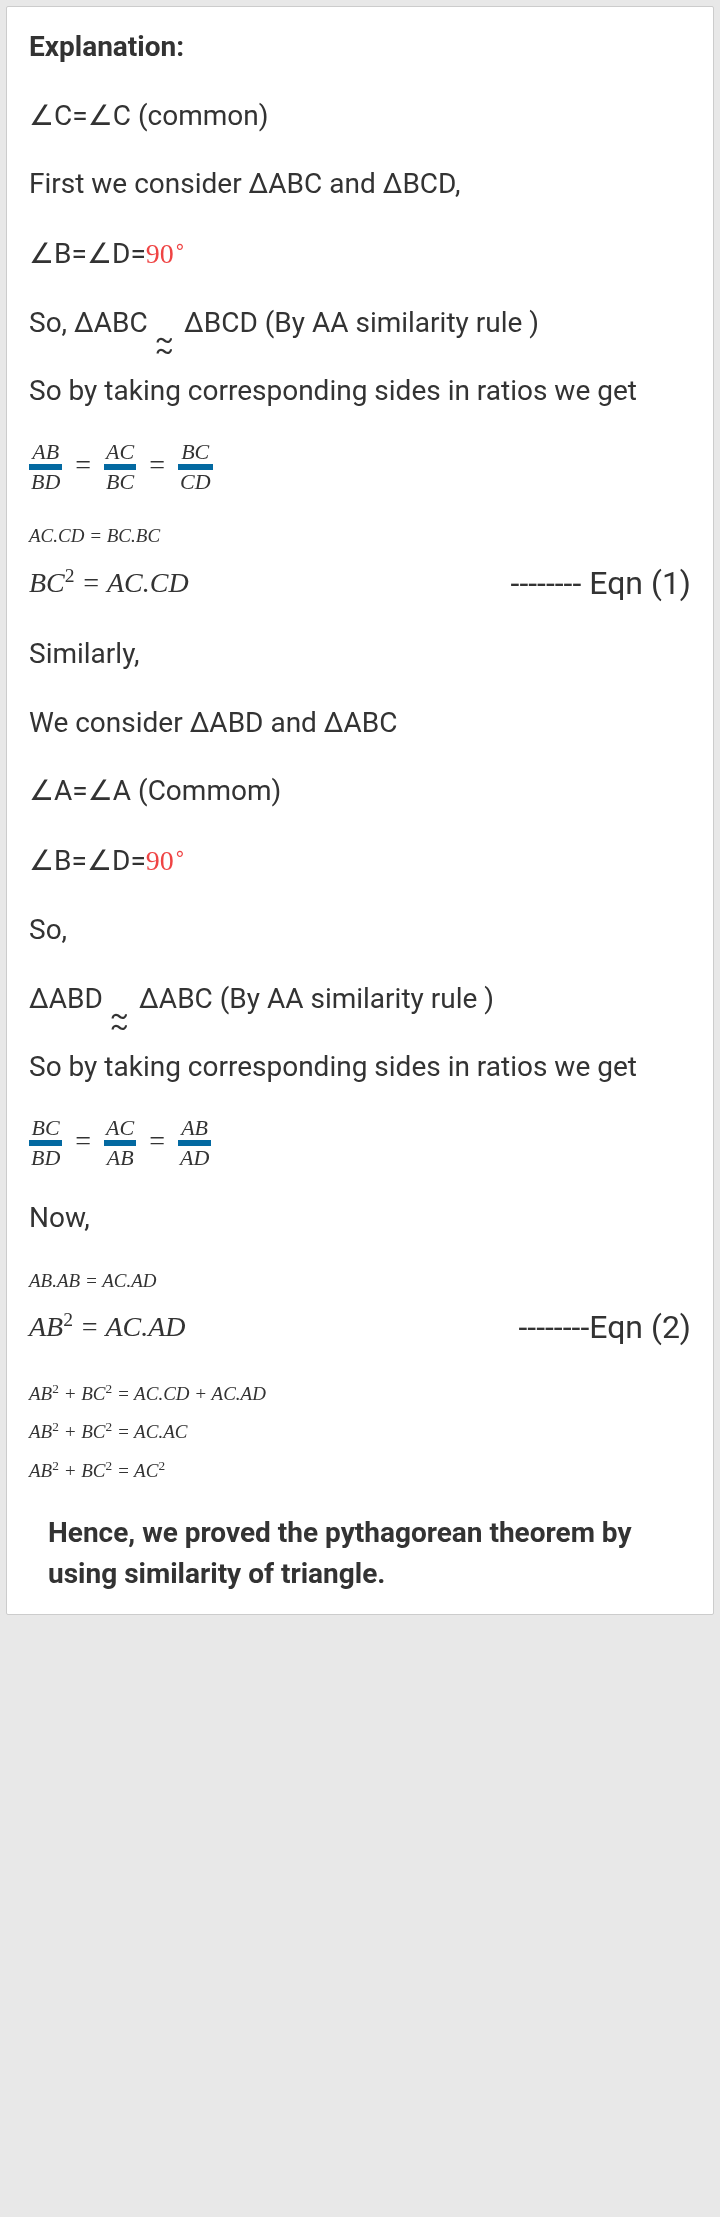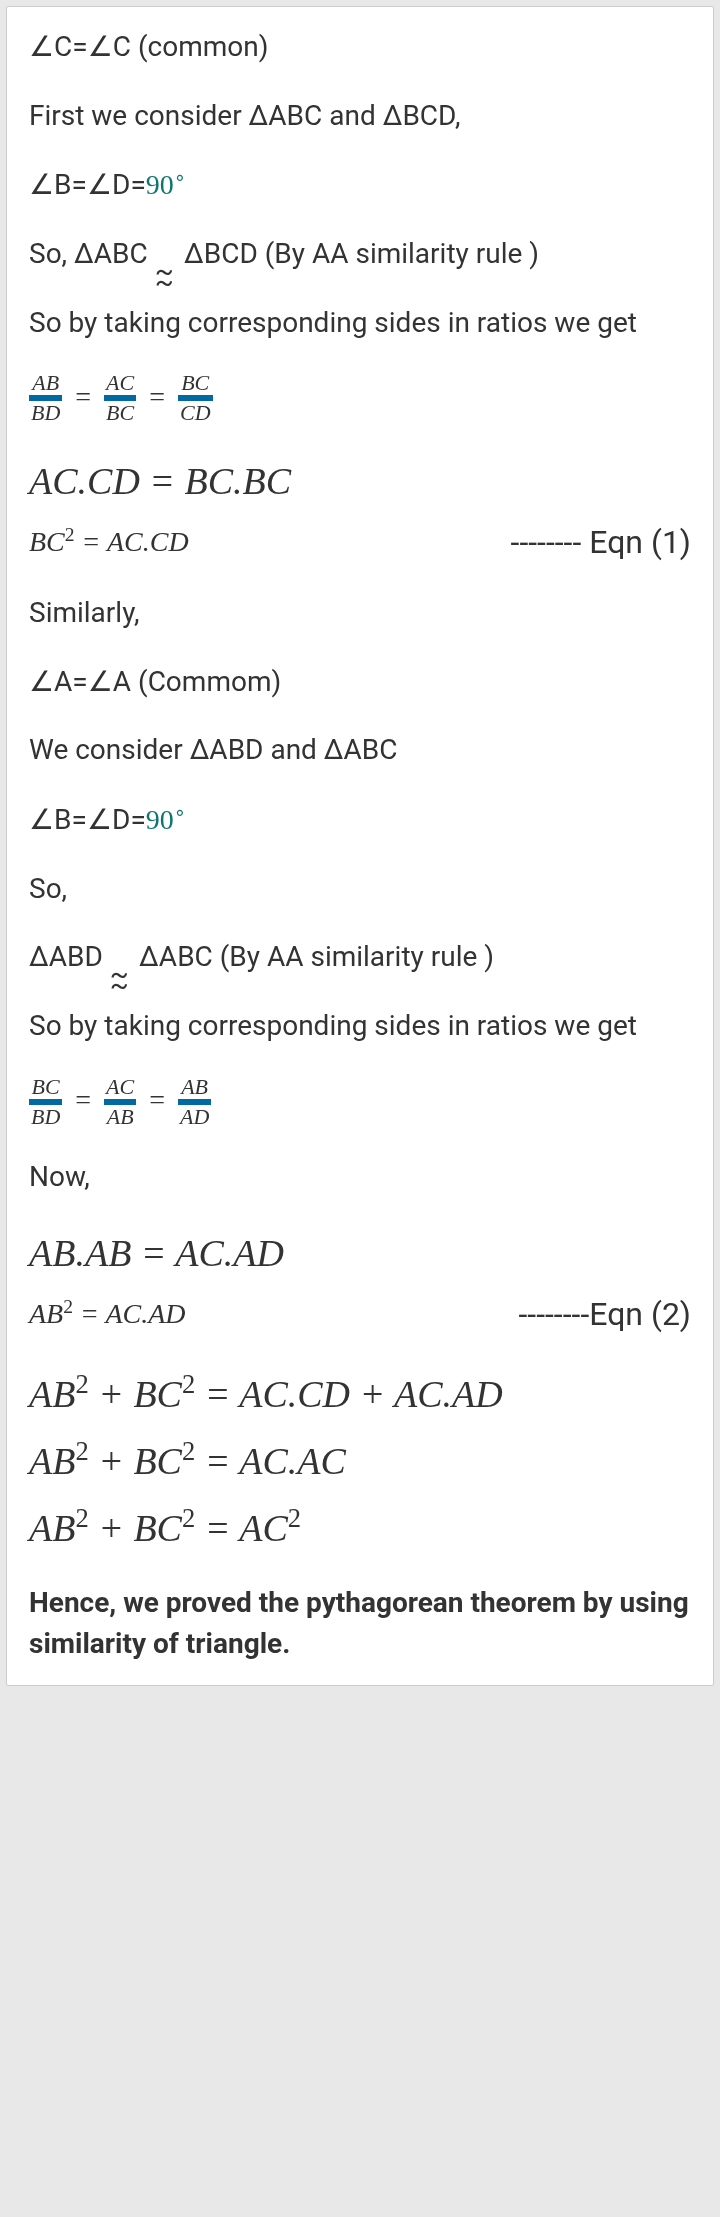--- a/index.html
+++ b/index.html
@@ -13,21 +13,21 @@
     background: #ffffff;
     border: 1px solid #ccc;
     border-radius: 2px;
     padding: 20px 22px;
     color: #333;
     font-size: 28px;
     line-height: 1.45;
   }
   .heading { font-weight: 700; margin-bottom: 28px; }
   .para { margin-bottom: 28px; }
-  .bold { font-weight: 700; }
+  .bold { font-weight: 700; margin-left: 19px; }
 
   
   .mi { font-family: "Times New Roman", Times, serif; font-style: italic; }
   .mn { font-family: "Times New Roman", Times, serif; font-style: normal; }
   .op { font-family: "Times New Roman", Times, serif; font-style: normal; padding: 0 6px; }
 
   .frac {
     display: inline-flex;
     flex-direction: column;
     vertical-align: middle;
@@ -37,33 +37,34 @@
     line-height: 1.1;
     text-align: center;
   }
   .frac .num { padding: 0 2px; }
   .frac .den { border-top: 6px solid #0369a1; padding: 0 2px; }
 
   .eqrow { display: flex; align-items: center; }
   .eqrow .mathblock { flex: 0 0 auto; }
   .eqrow .lbl { flex: 1; text-align: right; font-size: 32px; }
 
-  .mathline { font-family: "Times New Roman", Times, serif; font-style: italic; font-size: 38px; margin-bottom: 10px; }
+  .mathline { font-family: "Times New Roman", Times, serif; font-style: italic; font-size: 19px; margin-bottom: 10px; }
   .sup { font-size: 0.7em; vertical-align: super; font-style: normal; font-family: "Times New Roman", Times, serif; }
   .deg { font-size: 0.7em; vertical-align: super; font-style: normal; }
-  .gray { color: #0f766e; }
+  .gray { color: #ef4444; }
   .sim { position: relative; display: inline-block; width: 0.8em; }
   .sim::before { content: "~"; position: absolute; top: -0.45em; left: 0; }
   .sim::after  { content: "~"; position: absolute; top: -0.05em; left: 0; }
 </style>
 </head>
 <body>
 
 <div class="card">
 
+  <div class="heading">Explanation:</div>
 
   <div class="para">
     <span>∠C=∠C</span><span>  (common)</span>
   </div>
 
   <div class="para">First we consider ΔABC and ΔBCD,</div>
 
   <div class="para">
     <span>∠B=∠D=</span><span class="mn gray">90</span><span class="deg gray">∘</span>
   </div>
@@ -96,22 +97,22 @@
     <div class="mathline"><span class="mi">AC.CD = BC.BC</span></div>
     <div class="eqrow">
       <span class="mathblock mi">
         <span>BC</span><span class="sup">2</span><span> = AC.CD</span>
       </span>
       <span class="lbl">-------- Eqn (1)</span>
     </div>
   </div>
 
   <div class="para">Similarly,</div>
+  <div class="para">We consider ΔABD and ΔABC</div>
   <div class="para">∠A=∠A (Commom)</div>
-  <div class="para">We consider ΔABD and ΔABC</div>
 
   <div class="para">
     <span>∠B=∠D=</span><span class="mn gray">90</span><span class="deg gray">∘</span>
   </div>
 
   <div class="para">So,</div>
 
   <div class="para">
     <span>ΔABD </span><span class="sim"></span><span> ΔABC (By AA similarity rule )</span>
   </div>

